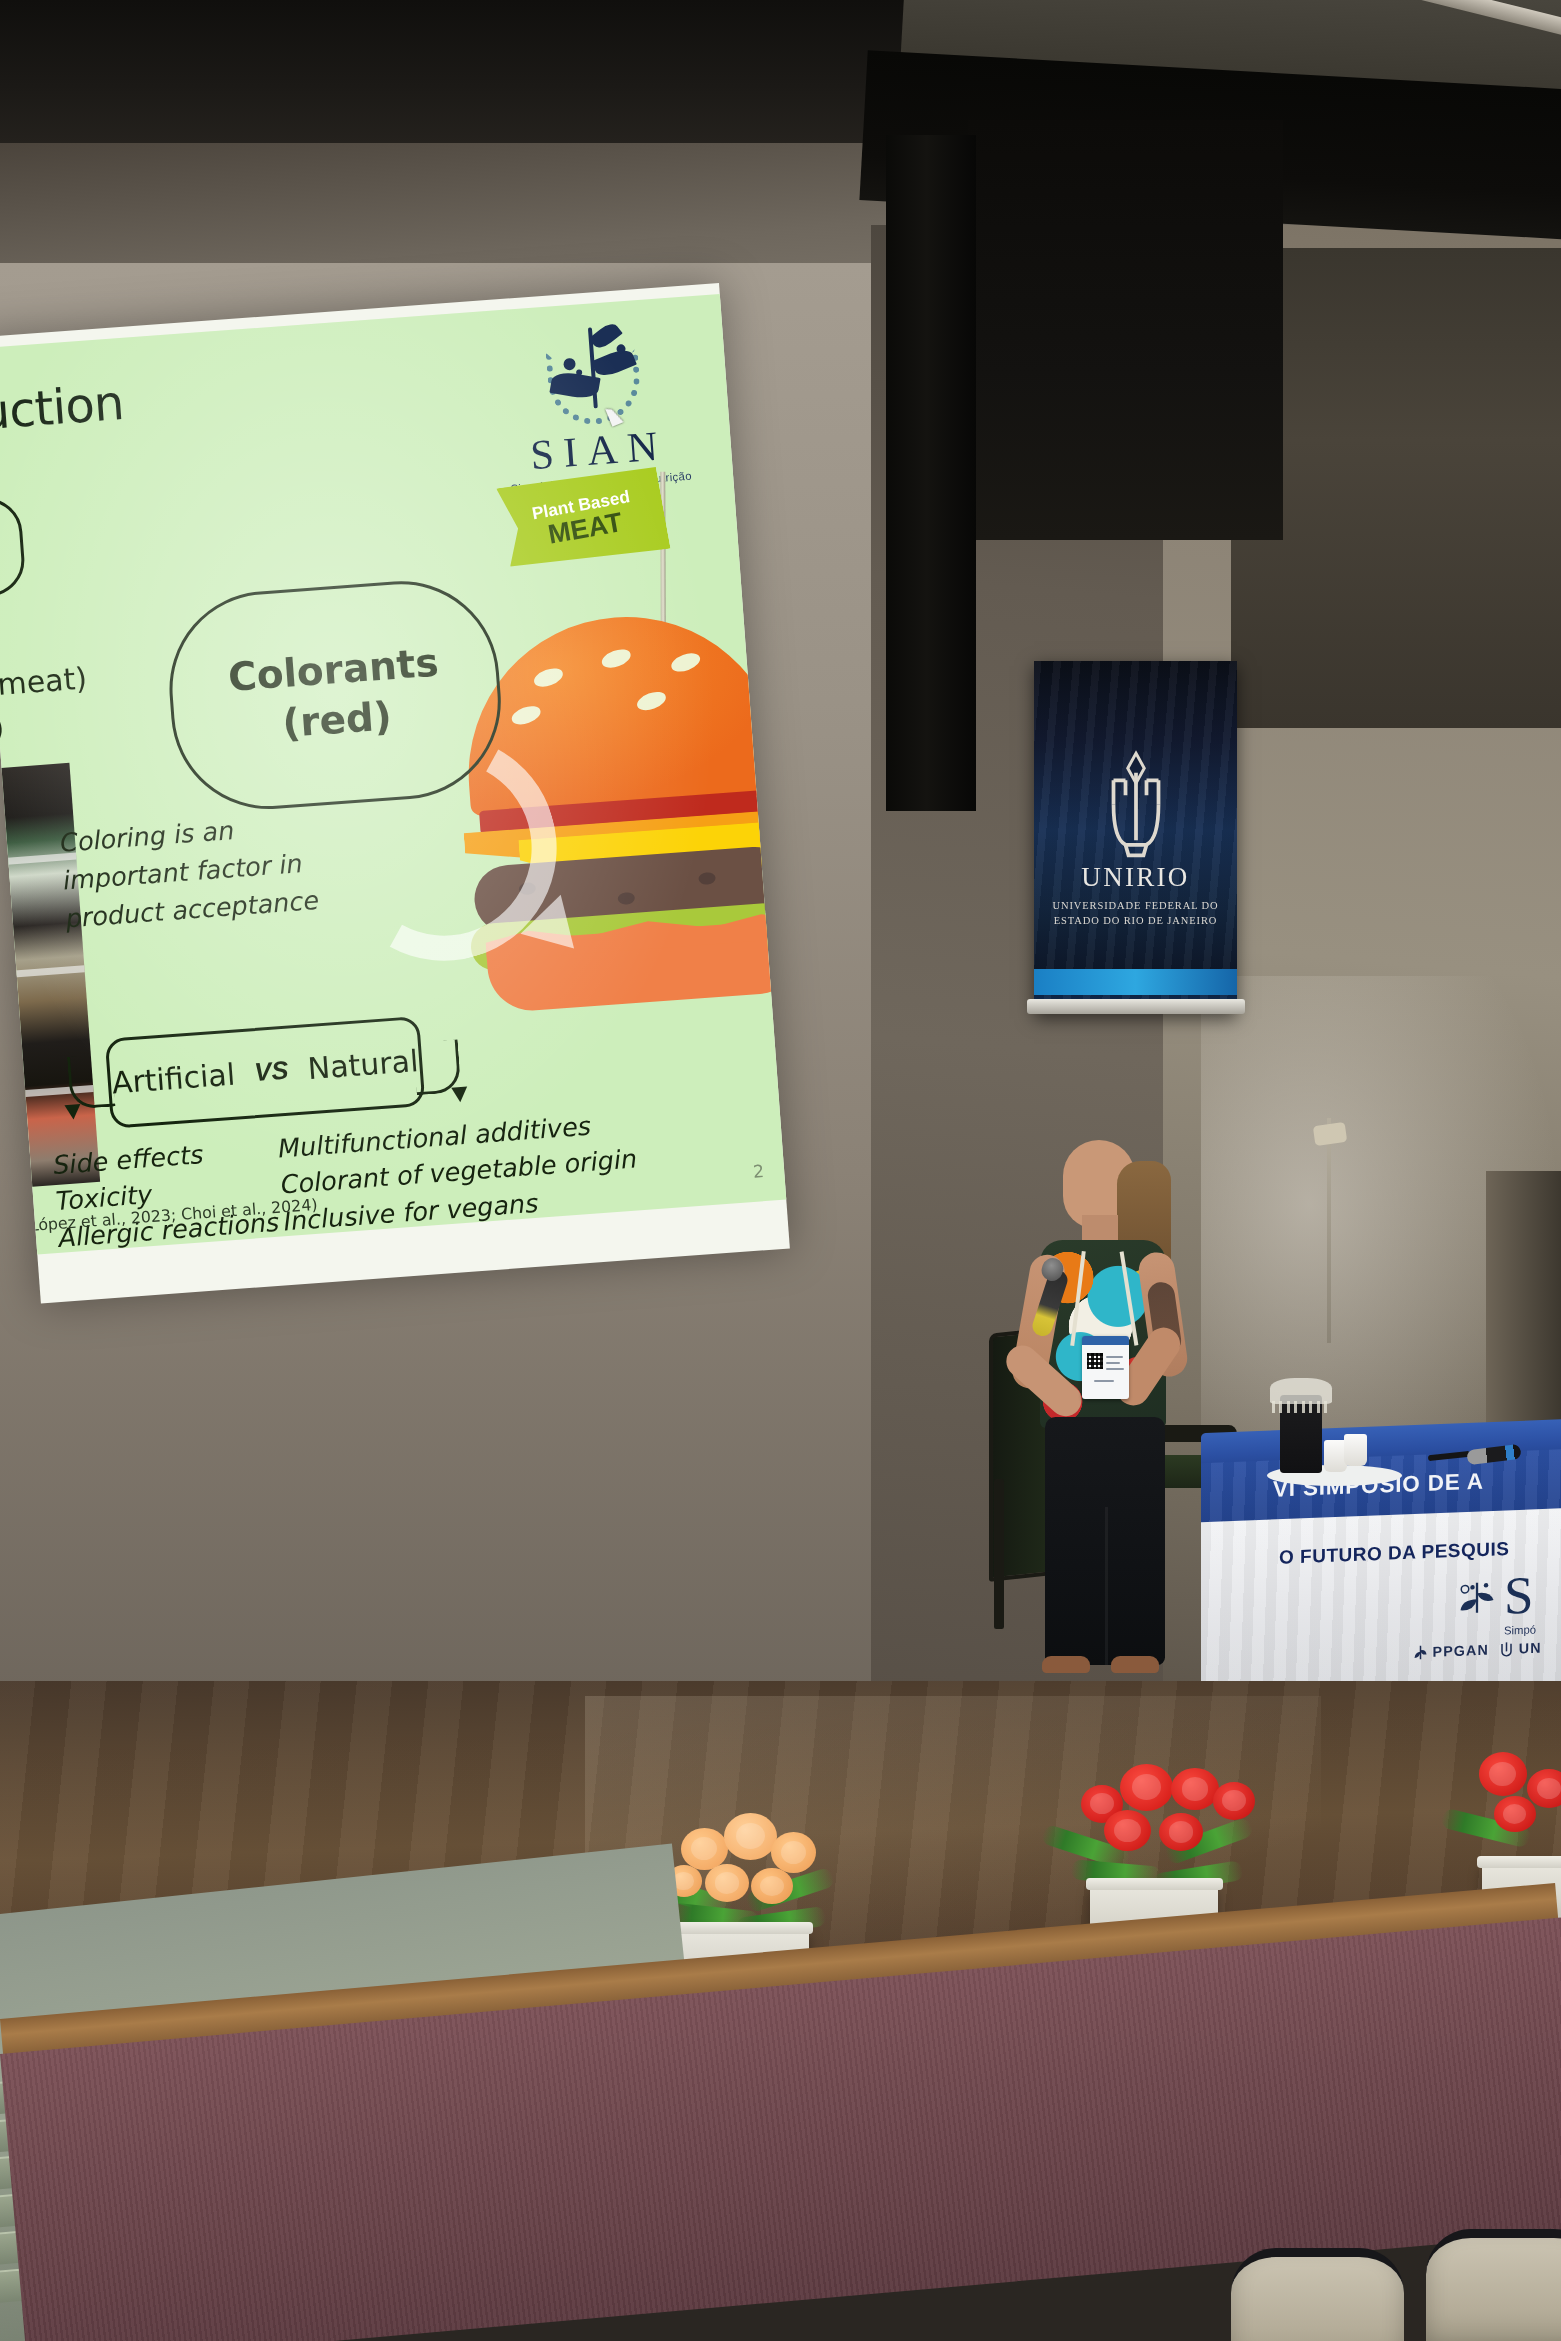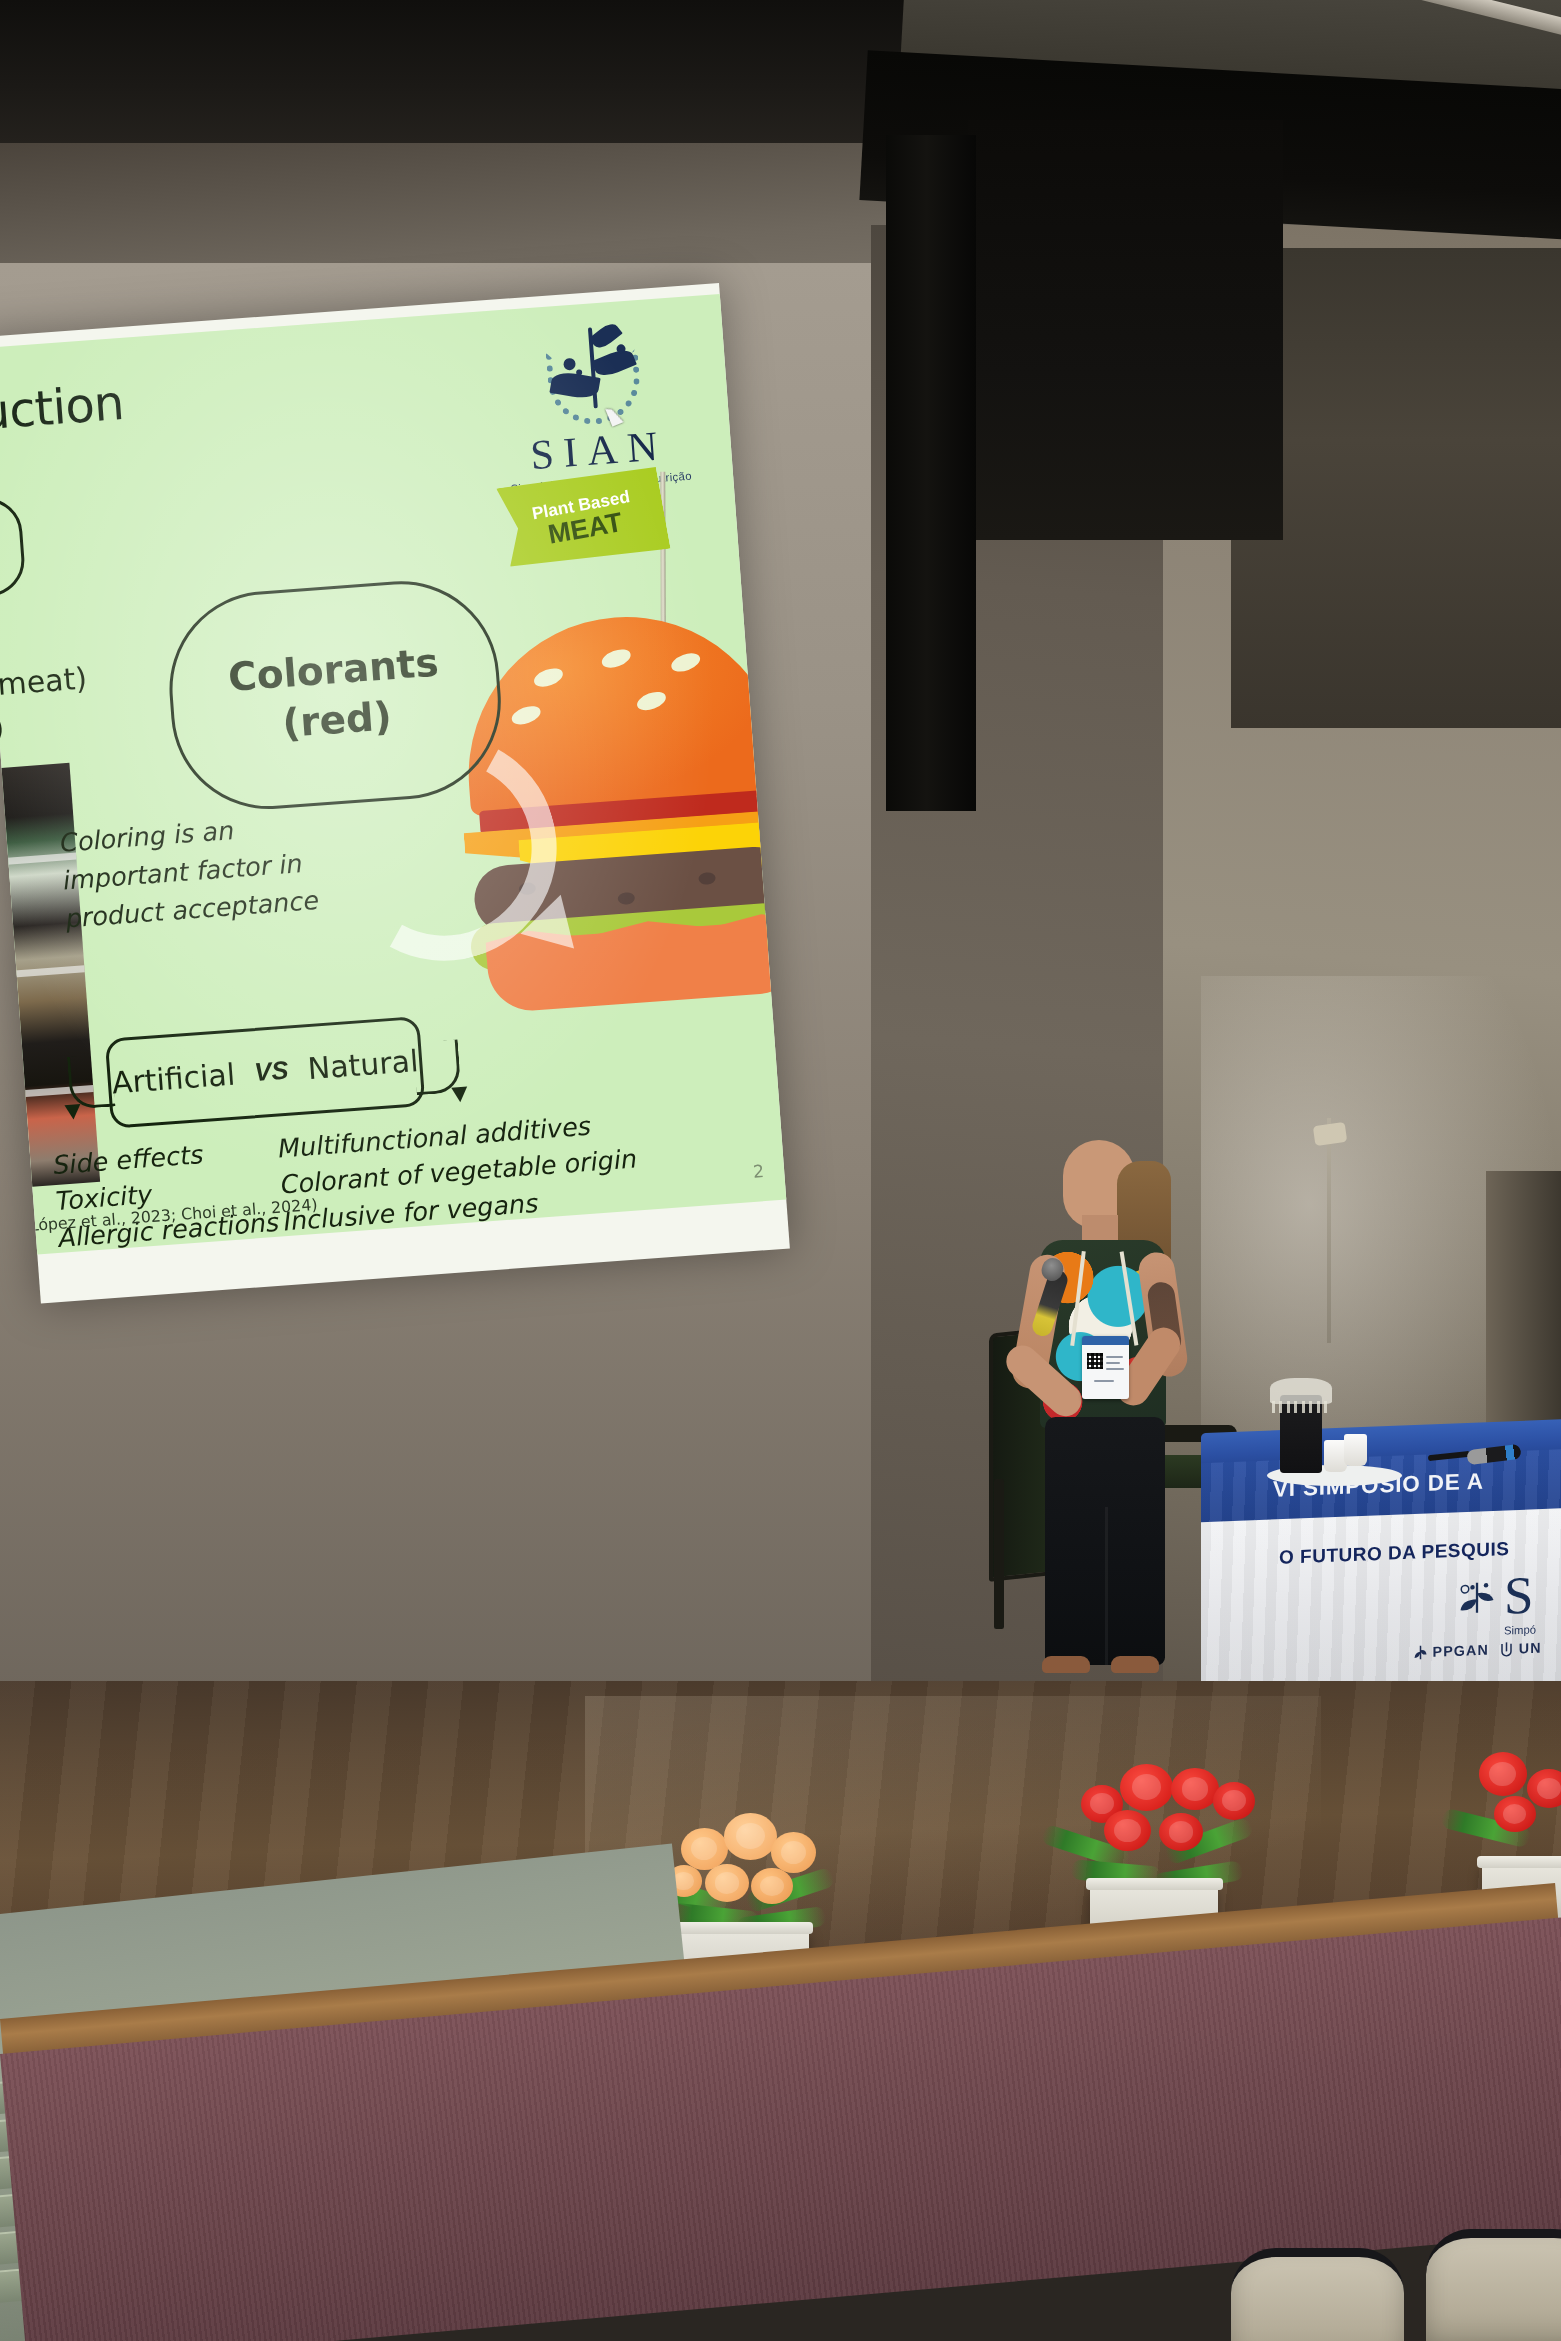--- a/index.html
+++ b/index.html
@@ -724,20 +724,40 @@
 
       <div class="slide-footer">
         <span class="slide-cite">Fernández-López et al., 2023; Choi et al., 2024)</span>
         <span class="slide-page">2</span>
       </div>
 
       <div class="slide-glow"></div>
     </div>
   </div>
 
+  <div class="banner">
+    <div class="banner-fold"></div>
+    <div class="trident">
+      <svg viewBox="0 0 92 150">
+        <path d="M46 4 L57 24 L46 44 L35 24 Z" fill="none" stroke="#ded9cf" stroke-width="4"></path>
+        <path d="M46 30 L46 120" stroke="#ded9cf" stroke-width="5" fill="none"></path>
+        <path d="M16 40 L16 72 M16 40 L32 40 M32 40 L32 60" stroke="#ded9cf" stroke-width="5" fill="none"></path>
+        <path d="M76 40 L76 72 M76 40 L60 40 M60 40 L60 60" stroke="#ded9cf" stroke-width="5" fill="none"></path>
+        <path d="M16 72 Q16 118 32 126 L60 126 Q76 118 76 72" stroke="#ded9cf" stroke-width="5" fill="none"></path>
+        <path d="M32 126 L36 140 L56 140 L60 126" stroke="#ded9cf" stroke-width="5" fill="none"></path>
+      </svg>
+    </div>
+    <div class="banner-name">UNIRIO</div>
+    <div class="banner-sub">
+      <div>UNIVERSIDADE FEDERAL DO</div>
+      <div>ESTADO DO RIO DE JANEIRO</div>
+    </div>
+    <div class="banner-stripe"></div>
+    <div class="banner-foot"></div>
+  </div>
 
   <div class="chair">
     <div class="chair-back"></div>
     <div class="chair-arm"></div>
     <div class="chair-seat"></div>
     <div class="chair-leg" style="left:4.5px;  top:150px;"></div>
     <div class="chair-leg" style="left:225px;top:150px;"></div>
   </div>
 
   <div class="mic-stand"></div>

